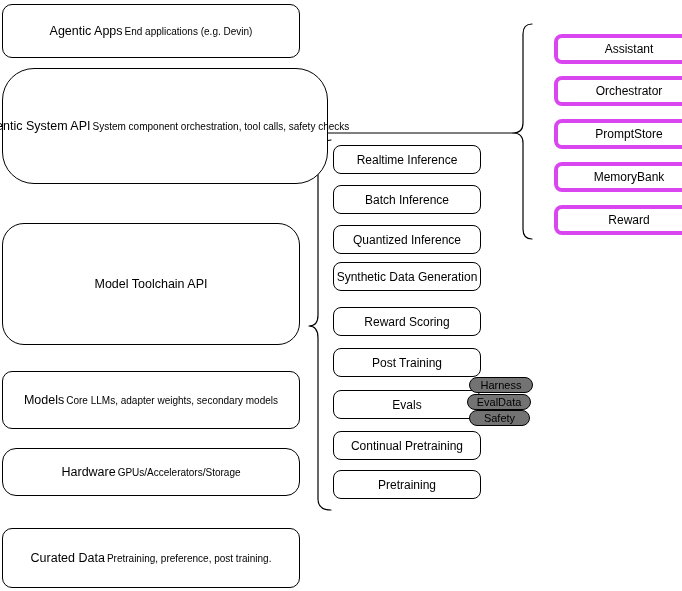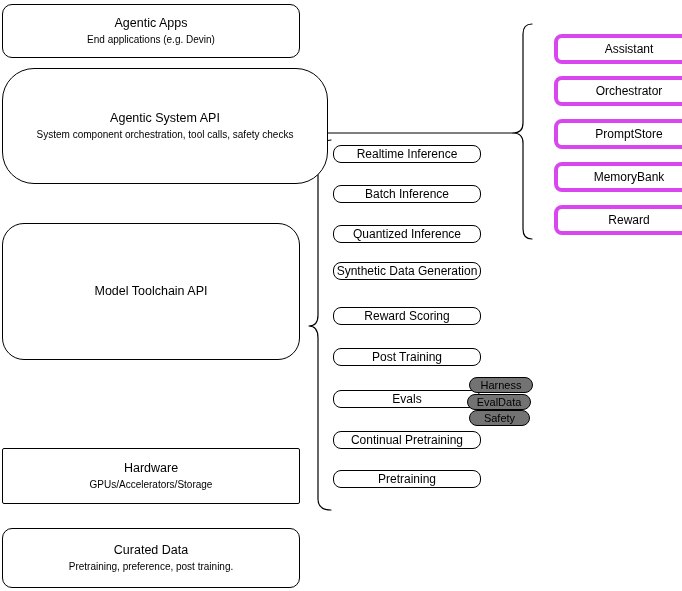--- a/index.html
+++ b/index.html
@@ -29,21 +29,20 @@
     stroke-width: 1.2;
     stroke-linejoin: round;
     stroke-linecap: round;
   }
   .lbox {
     position: absolute;
     background: #ffffff;
     border: 1px solid #000000;
     box-sizing: border-box;
     display: flex;
-    flex-direction: column;
     align-items: center;
     justify-content: center;
     gap: 2px;
     text-align: center;
     z-index: 2;
     padding: 0 6px;
   }
   .lbox .t {
     font-size: 12.5px;
     line-height: 15px;
@@ -53,21 +52,21 @@
   .lbox .s {
     font-size: 10px;
     line-height: 13px;
     color: #000000;
     white-space: nowrap;
   }
   .mbox {
     position: absolute;
     left: 333px;
     width: 148px;
-    height: 18px;
+    height: 29px;
     background: #ffffff;
     border: 1px solid #000000;
     border-radius: 8px;
     box-sizing: border-box;
     display: flex;
     align-items: center;
     justify-content: center;
     font-size: 12px;
     color: #000000;
     z-index: 2;
@@ -121,26 +120,30 @@
   <div class="lbox" style="left:2px; top:4px; width:298px; height:54px; border-radius:10px">
     <div class="t">Agentic Apps</div>
     <div class="s">End applications (e.g. Devin)</div>
   </div>
 
   <div class="lbox" style="left:2px; top:68px; width:326px; height:116px; border-radius:32px">
     <div class="t">Agentic System API</div>
     <div class="s">System component orchestration, tool calls, safety checks</div>
   </div>
 
-  <div class="lbox" style="left:2px; top:223px; width:298px; height:137px; border-radius:22px">
+  <div class="lbox" style="left:2px; top:223px; width:298px; height:122px; border-radius:22px">
     <div class="t">Model Toolchain API</div>
   </div>
 
+  <div class="lbox" style="left:2px; top:371px; width:298px; height:58px; border-radius:10px">
+    <div class="t">Models</div>
+    <div class="s">Core LLMs, adapter weights, secondary models</div>
+  </div>
 
-  <div class="lbox" style="left:2px; top:448px; width:298px; height:56px; border-radius:2px">
+  <div class="lbox" style="left:2px; top:448px; width:298px; height:48px; border-radius:14px">
     <div class="t">Hardware</div>
     <div class="s">GPUs/Accelerators/Storage</div>
   </div>
 
   <div class="lbox" style="left:2px; top:528px; width:298px; height:60px; border-radius:10px">
     <div class="t">Curated Data</div>
     <div class="s">Pretraining, preference, post training.</div>
   </div>
 
   <div class="mbox" style="top:145px">Realtime Inference</div>

